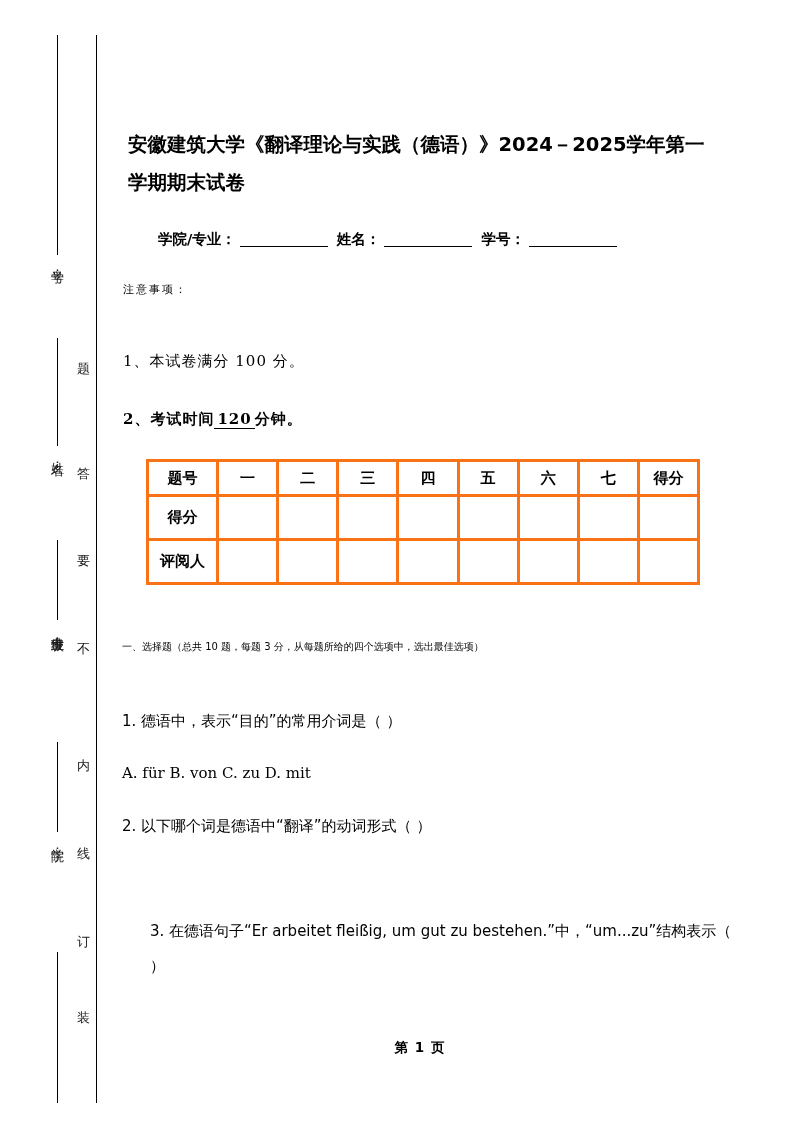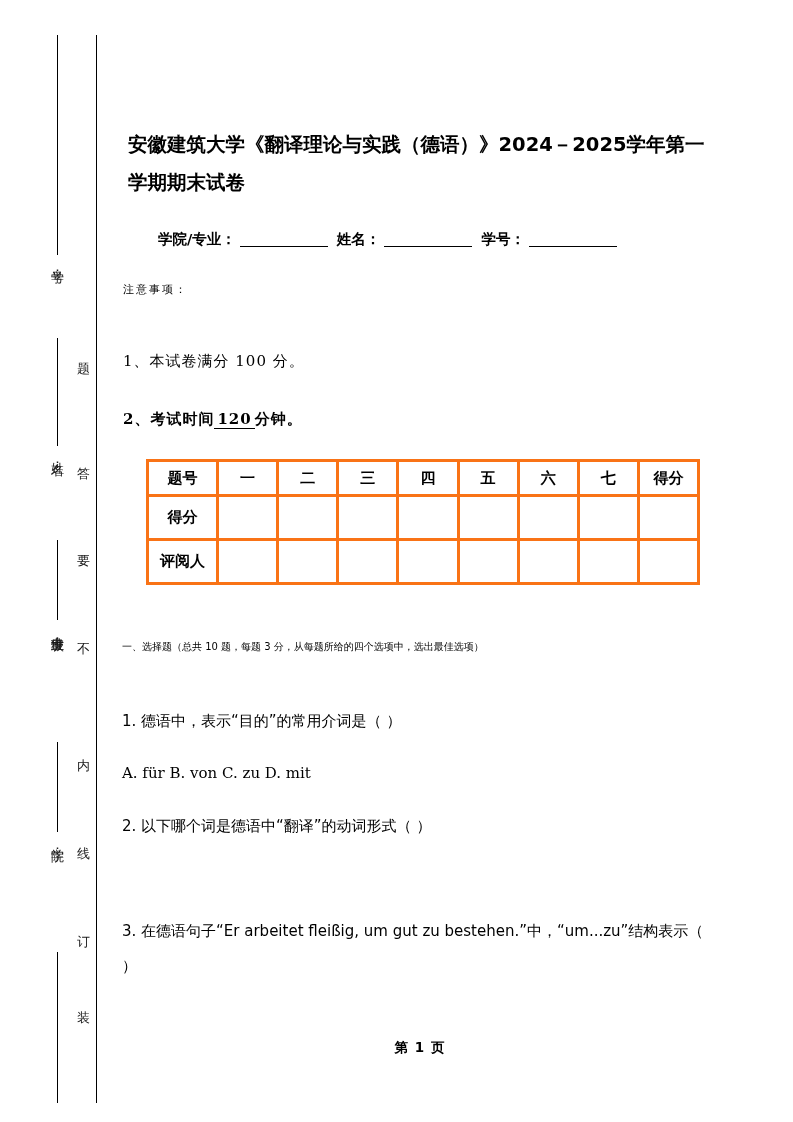--- a/index.html
+++ b/index.html
@@ -173,21 +173,21 @@
     font-family: "DejaVu Serif", "Liberation Serif", serif;
     font-size: 15px;
     line-height: 32px;
     white-space: nowrap;
   }
 
   .q1-stem { top: 704px; }
   .q1-opts { top: 757px; }
   .q2-stem { top: 809px; }
   .q2-opts { top: 862px; }
-  .q3-stem { top: 914px; }
+  .q3-stem { top: 914px; margin-left: 28px; }
 
   .footer {
     position: absolute;
     top: 1039px;
     left: 0;
     width: 600px;
     text-align: center;
     font-family: "DejaVu Sans", "Liberation Sans", sans-serif;
     font-weight: bold;
     font-size: 13.5px;

